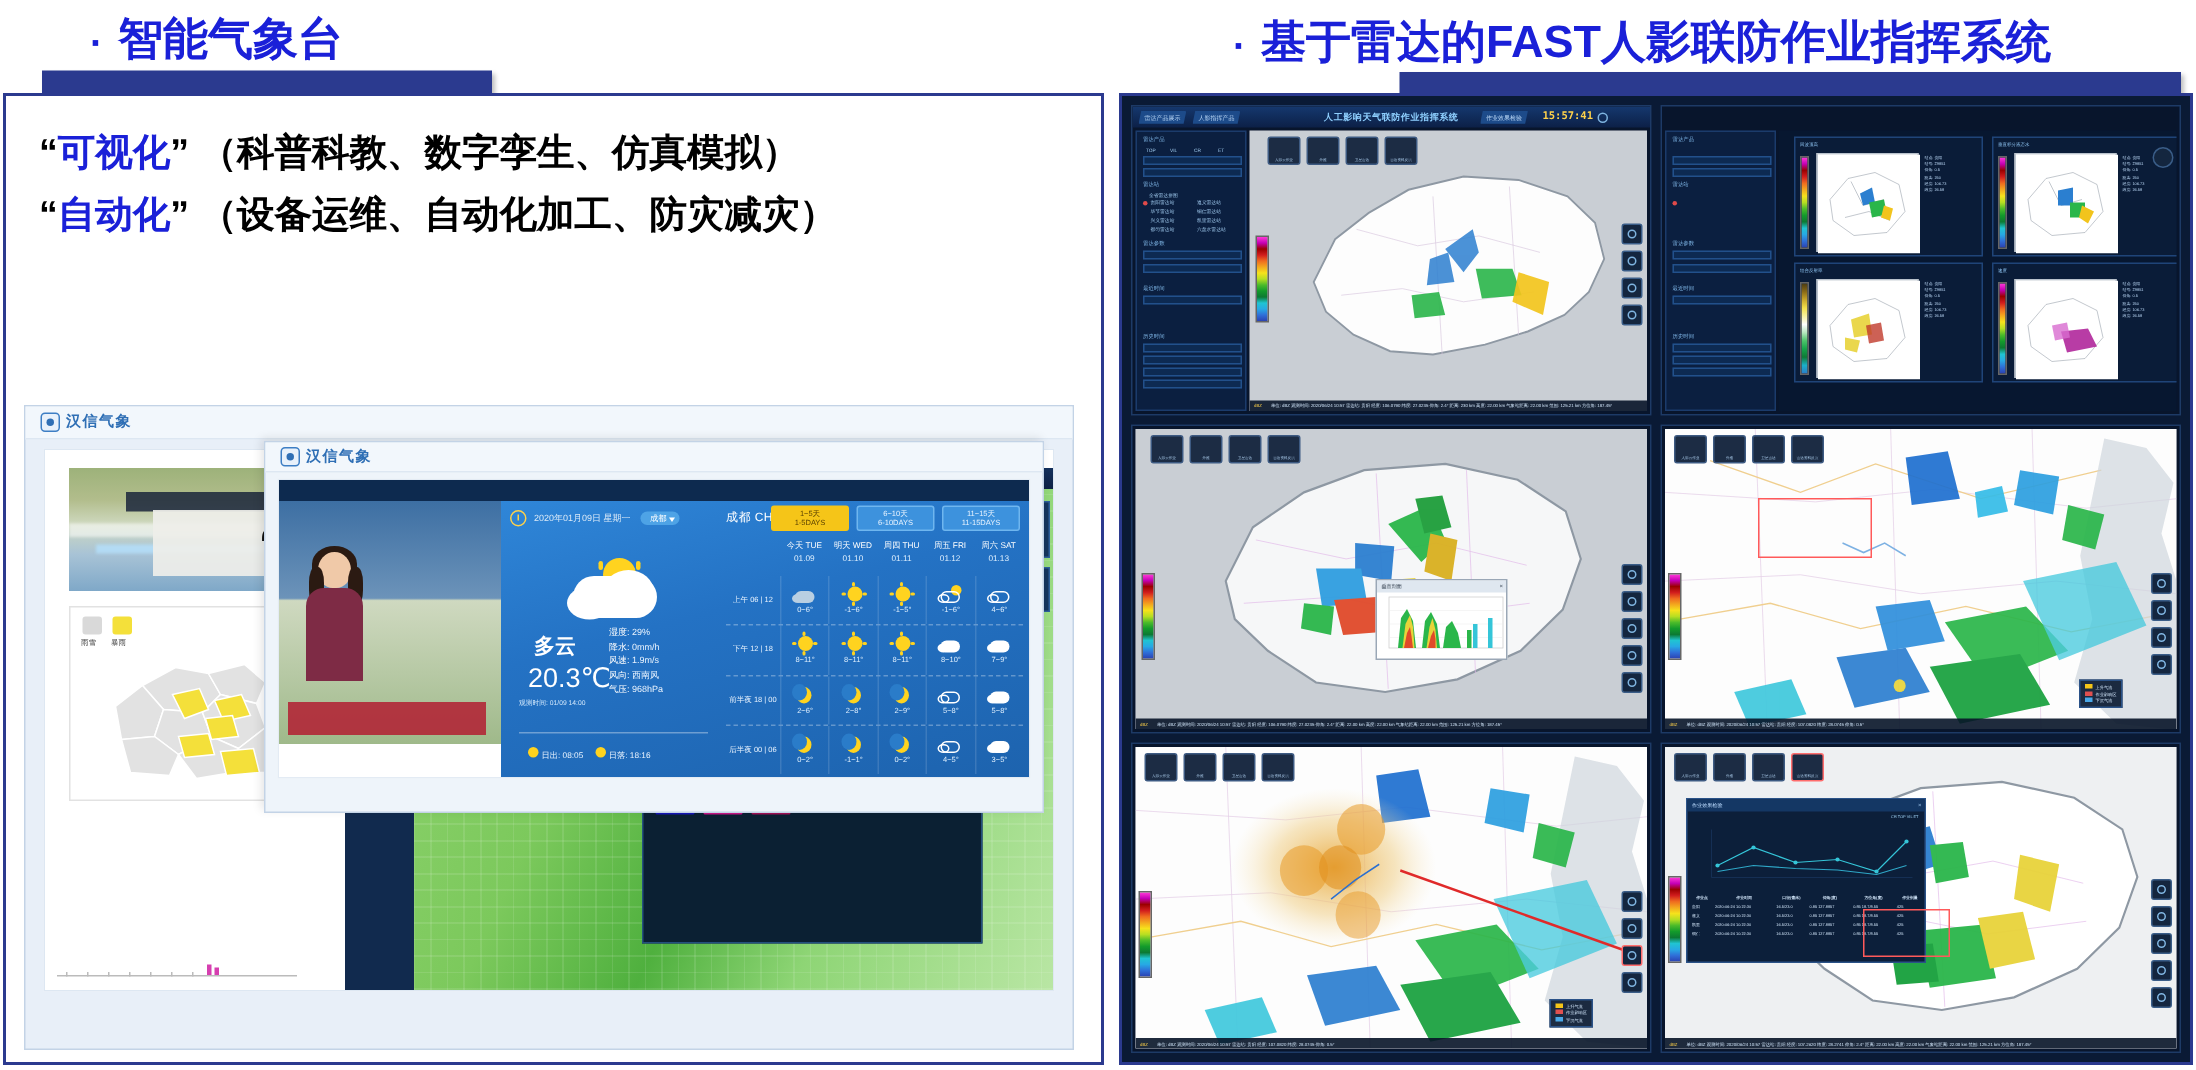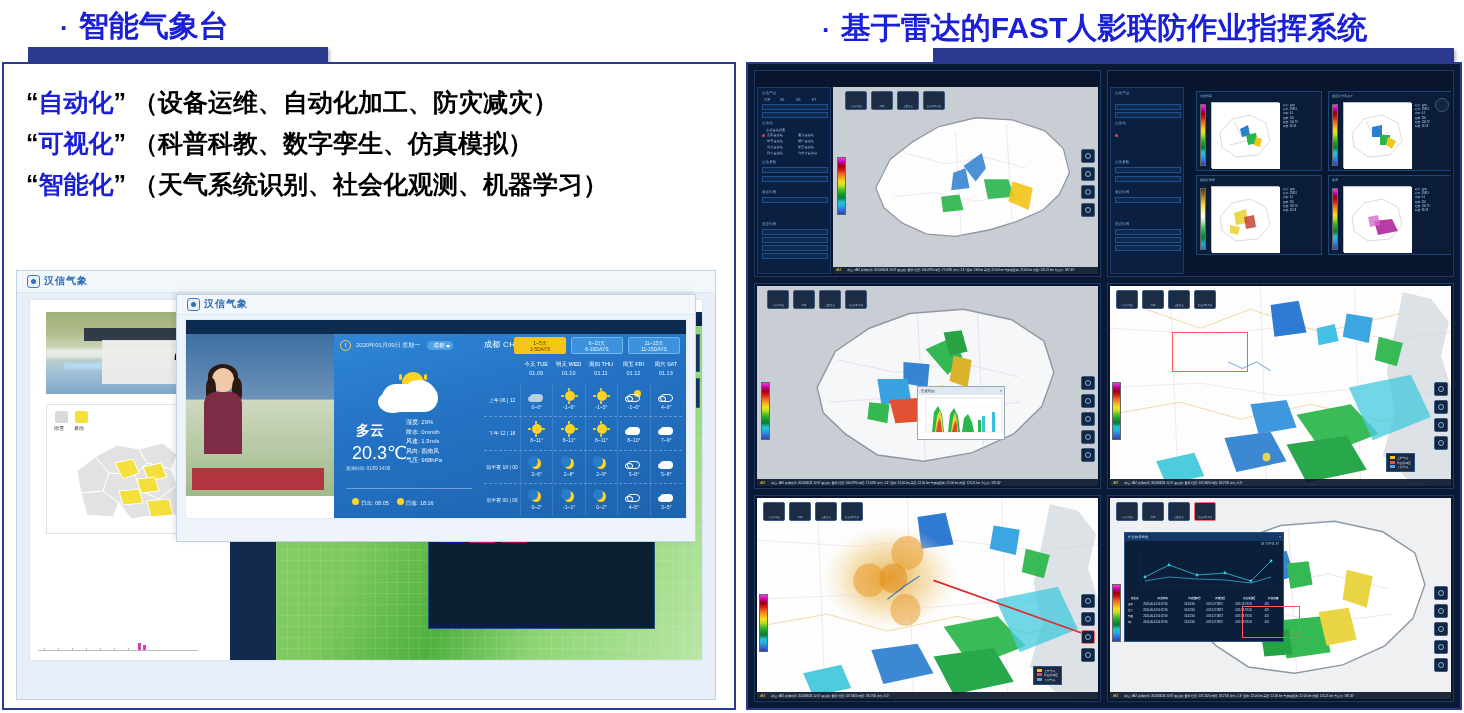--- a/index.html
+++ b/index.html
@@ -399,30 +399,26 @@
     <span class="bullet-dot">·</span><span>智能气象台</span>
   </div>
   <div class="title-bar" id="title-bar-left"></div>
   <div class="title-bar" id="title-bar-right"></div>
 </div>
 
 <div id="left-card">
 
   <div class="bullet-list">
     <div class="bullet-line">
-      <span class="quote">“</span><span class="kw">自动化</span><span class="quote">”</span>
-      <span>（设备运维、自动化加工、防灾减灾）</span>
-    </div>
-    <div class="bullet-line">
       <span class="quote">“</span><span class="kw">可视化</span><span class="quote">”</span>
       <span>（科普科教、数字孪生、仿真模拟）</span>
     </div>
     <div class="bullet-line">
-      <span class="quote">“</span><span class="kw">智能化</span><span class="quote">”</span>
-      <span>（天气系统识别、社会化观测、机器学习）</span>
+      <span class="quote">“</span><span class="kw">自动化</span><span class="quote">”</span>
+      <span>（设备运维、自动化加工、防灾减灾）</span>
     </div>
   </div>
 
   <div id="shot-outer">
     <div id="shot-titlebar">
       <div class="brand">
         <span class="brand-mark"></span>
         <span class="brand-text">汉信气象</span>
       </div>
     </div>
@@ -797,20 +793,28 @@
       </div>
     </div>
   </div>
 </div>
 
 <div id="right-card">
 
   <div class="rad-row">
 
     <div class="rad-panel">
+      <div class="rp-header">
+        <span class="rp-tab">雷达产品展示</span>
+        <span class="rp-tab">人影指挥产品</span>
+        <span class="rp-title">人工影响天气联防作业指挥系统</span>
+        <span class="rp-tab" style="position:absolute;left:66%;">作业效果检验</span>
+        <span class="rp-clock">15:57:41</span>
+        <span class="rp-avatar"></span>
+      </div>
 
       <div class="rp-side">
         <span class="side-sec" style="top:3px;">雷达产品</span>
         <span class="side-lbl" style="left:6px;top:10px;">TOP</span>
         <span class="side-lbl" style="left:22px;top:10px;">VIL</span>
         <span class="side-lbl" style="left:38px;top:10px;">CR</span>
         <span class="side-lbl" style="left:54px;top:10px;">ET</span>
         <span class="side-field" style="top:16px;"></span>
         <span class="side-field" style="top:24px;"></span>
 

